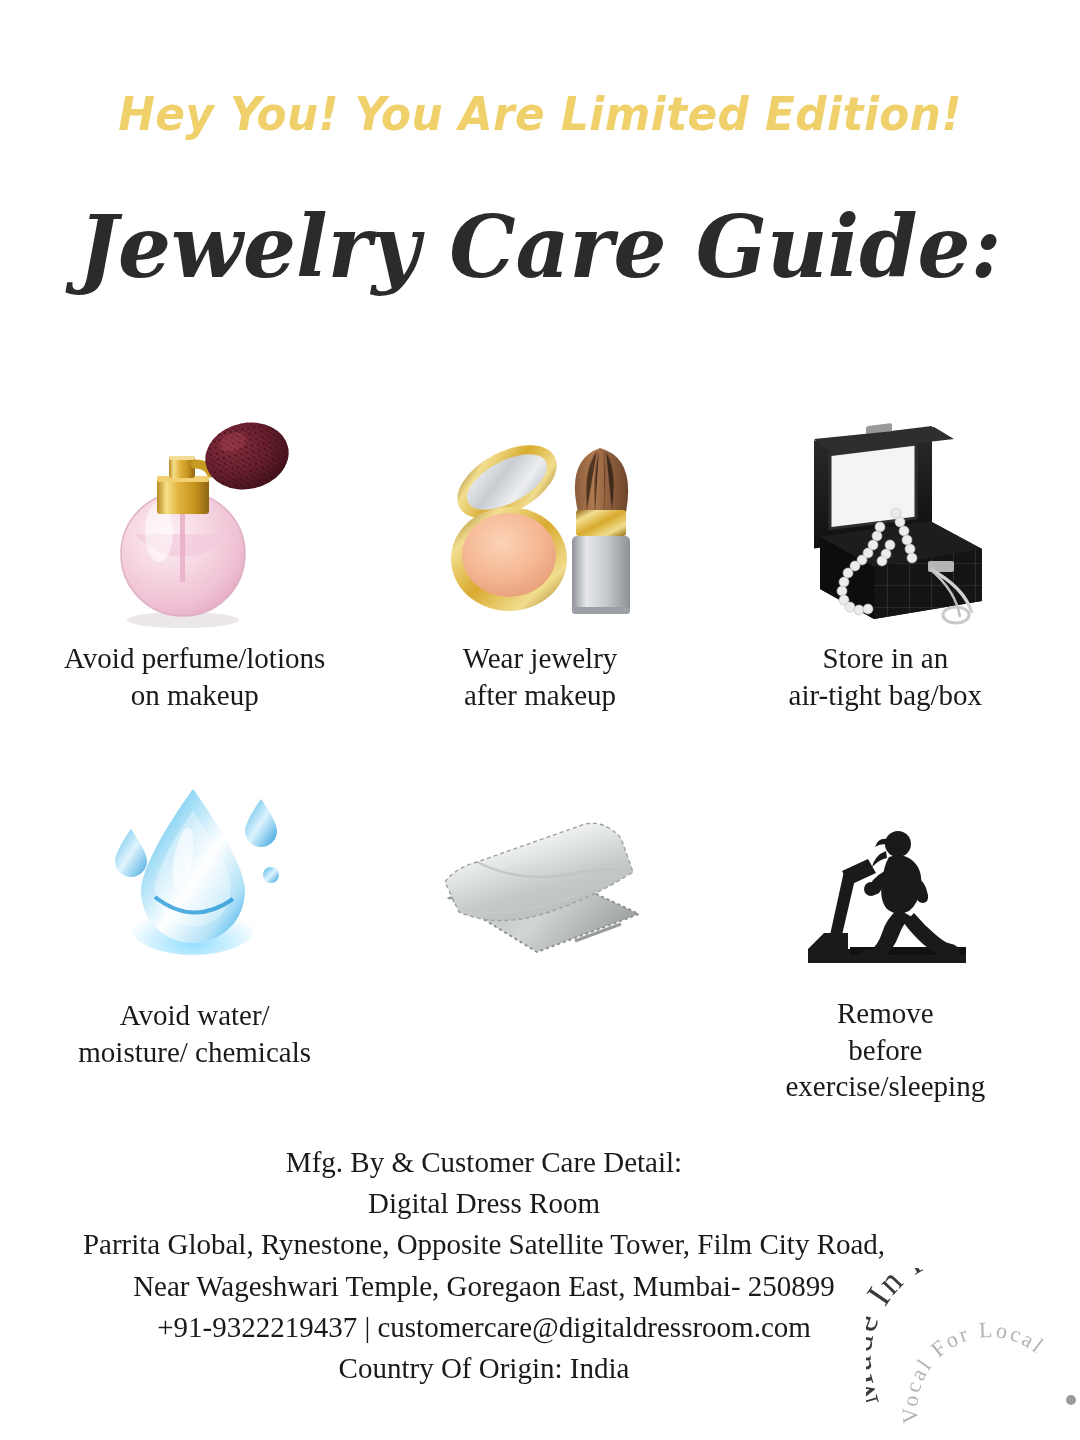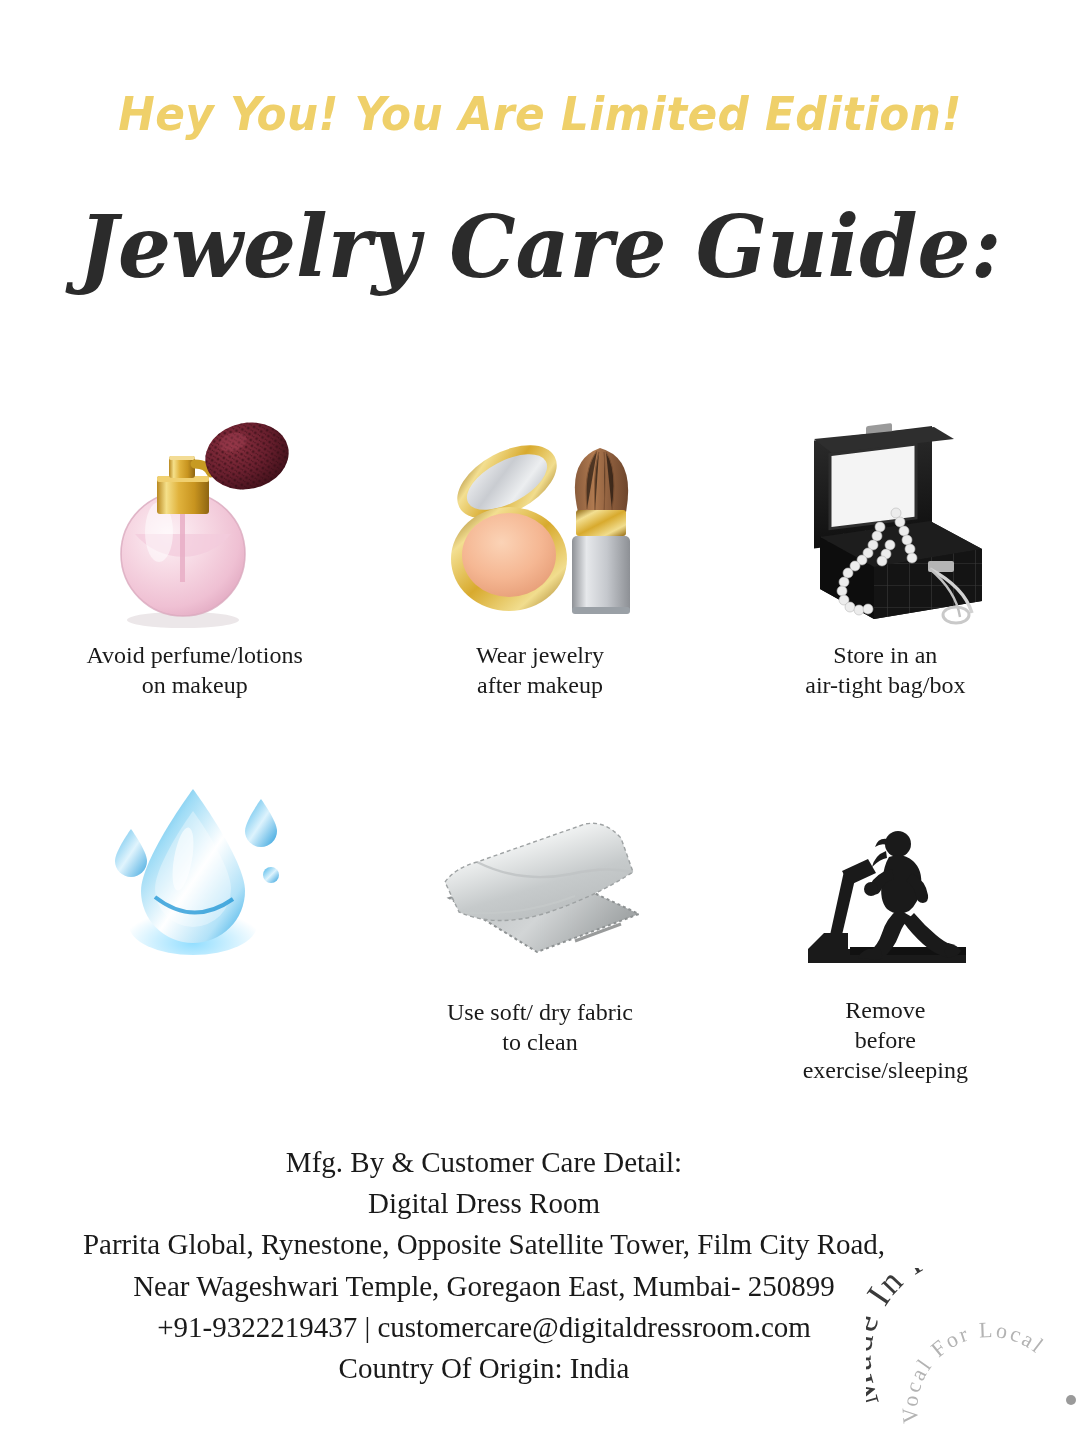--- a/index.html
+++ b/index.html
@@ -67,21 +67,21 @@
     height: 252px;
     width: 100%;
     position: relative;
     display: flex;
     align-items: flex-end;
     justify-content: center;
   }
   .tip-caption {
     margin-top: 6px;
     text-align: center;
-    font-size: 24px;
+    font-size: 29px;
     line-height: 1.26;
     color: #1a1a1a;
     font-family: "Liberation Serif", "DejaVu Serif", serif;
   }
   
   .row2 .tip-art { height: 210px; }
   .row2 .tip-caption { margin-top: 20px; }
   .tip.three-line .tip-caption { margin-top: 18px; }
 
   .art {
@@ -353,20 +353,24 @@
         <path d="M60 130 q38 30 78 2" fill="none" stroke="#1a93d4" stroke-width="4" opacity="0.75"></path>
         <ellipse cx="88" cy="92" rx="9" ry="32" transform="rotate(10 88 92)" fill="#ffffff" opacity="0.6"></ellipse>
 
         <path d="M166 32 C166 32 182 54 182 64 A16 16 0 0 1 150 64 C150 54 166 32 166 32 Z" fill="url(#smallG)"></path>
 
         <path d="M36 62 C36 62 52 84 52 94 A16 16 0 0 1 20 94 C20 84 36 62 36 62 Z" fill="url(#smallG)" opacity="0.9"></path>
 
         <circle cx="176" cy="108" r="8" fill="url(#smallG)"></circle>
       </svg>
     </div>
+    <div class="tip-caption">
+      <div>Avoid water/</div>
+      <div>moisture/ chemicals</div>
+    </div>
   </div>
 
   <div class="tip row2">
     <div class="tip-art">
       <svg class="art" width="230" height="175" viewBox="0 0 230 175">
         <defs>
           <linearGradient id="clothTop" x1="0" y1="0" x2="0.6" y2="1">
             <stop offset="0%" stop-color="#d7dadb"></stop>
             <stop offset="35%" stop-color="#eef0f0"></stop>
             <stop offset="70%" stop-color="#c6cacb"></stop>
@@ -382,24 +386,20 @@
         <path d="M24 96 L120 68 L214 112 L112 150 Z" fill="url(#clothUnder)"></path>
         <path d="M24 96 L120 68 L214 112 L112 150 Z" fill="none" stroke="#8e9293" stroke-width="2" stroke-dasharray="3 3"></path>
 
         <path d="M20 80 Q30 66 52 60 L160 22 Q180 18 196 36 L208 70 Q168 96 118 112 Q70 126 34 110 Z" fill="url(#clothTop)"></path>
         <path d="M52 60 Q96 82 146 72 Q180 64 208 70" fill="none" stroke="#bfc3c4" stroke-width="2.4" opacity="0.85"></path>
         <path d="M34 110 Q92 116 150 94" fill="none" stroke="#c6cacb" stroke-width="2" opacity="0.7"></path>
         <path d="M20 80 Q30 66 52 60 L160 22 Q180 18 196 36 L208 70 Q168 96 118 112 Q70 126 34 110 Z" fill="none" stroke="#9ea2a3" stroke-width="1.4" stroke-dasharray="4 3"></path>
 
         <path d="M150 139 L196 122" stroke="#56595a" stroke-width="3" opacity="0.6"></path>
       </svg>
-    </div>
-    <div class="tip-caption">
-      <div>Use soft/ dry fabric</div>
-      <div>to clean</div>
     </div>
   </div>
 
   <div class="tip row2 three-line">
     <div class="tip-art">
       <svg class="art" width="190" height="160" viewBox="0 0 190 160">
         <g fill="#1a1a1a">
 
           <path d="M18 132 L34 116 L58 116 L58 132 Z"></path>
           <rect x="18" y="132" width="158" height="14"></rect>

